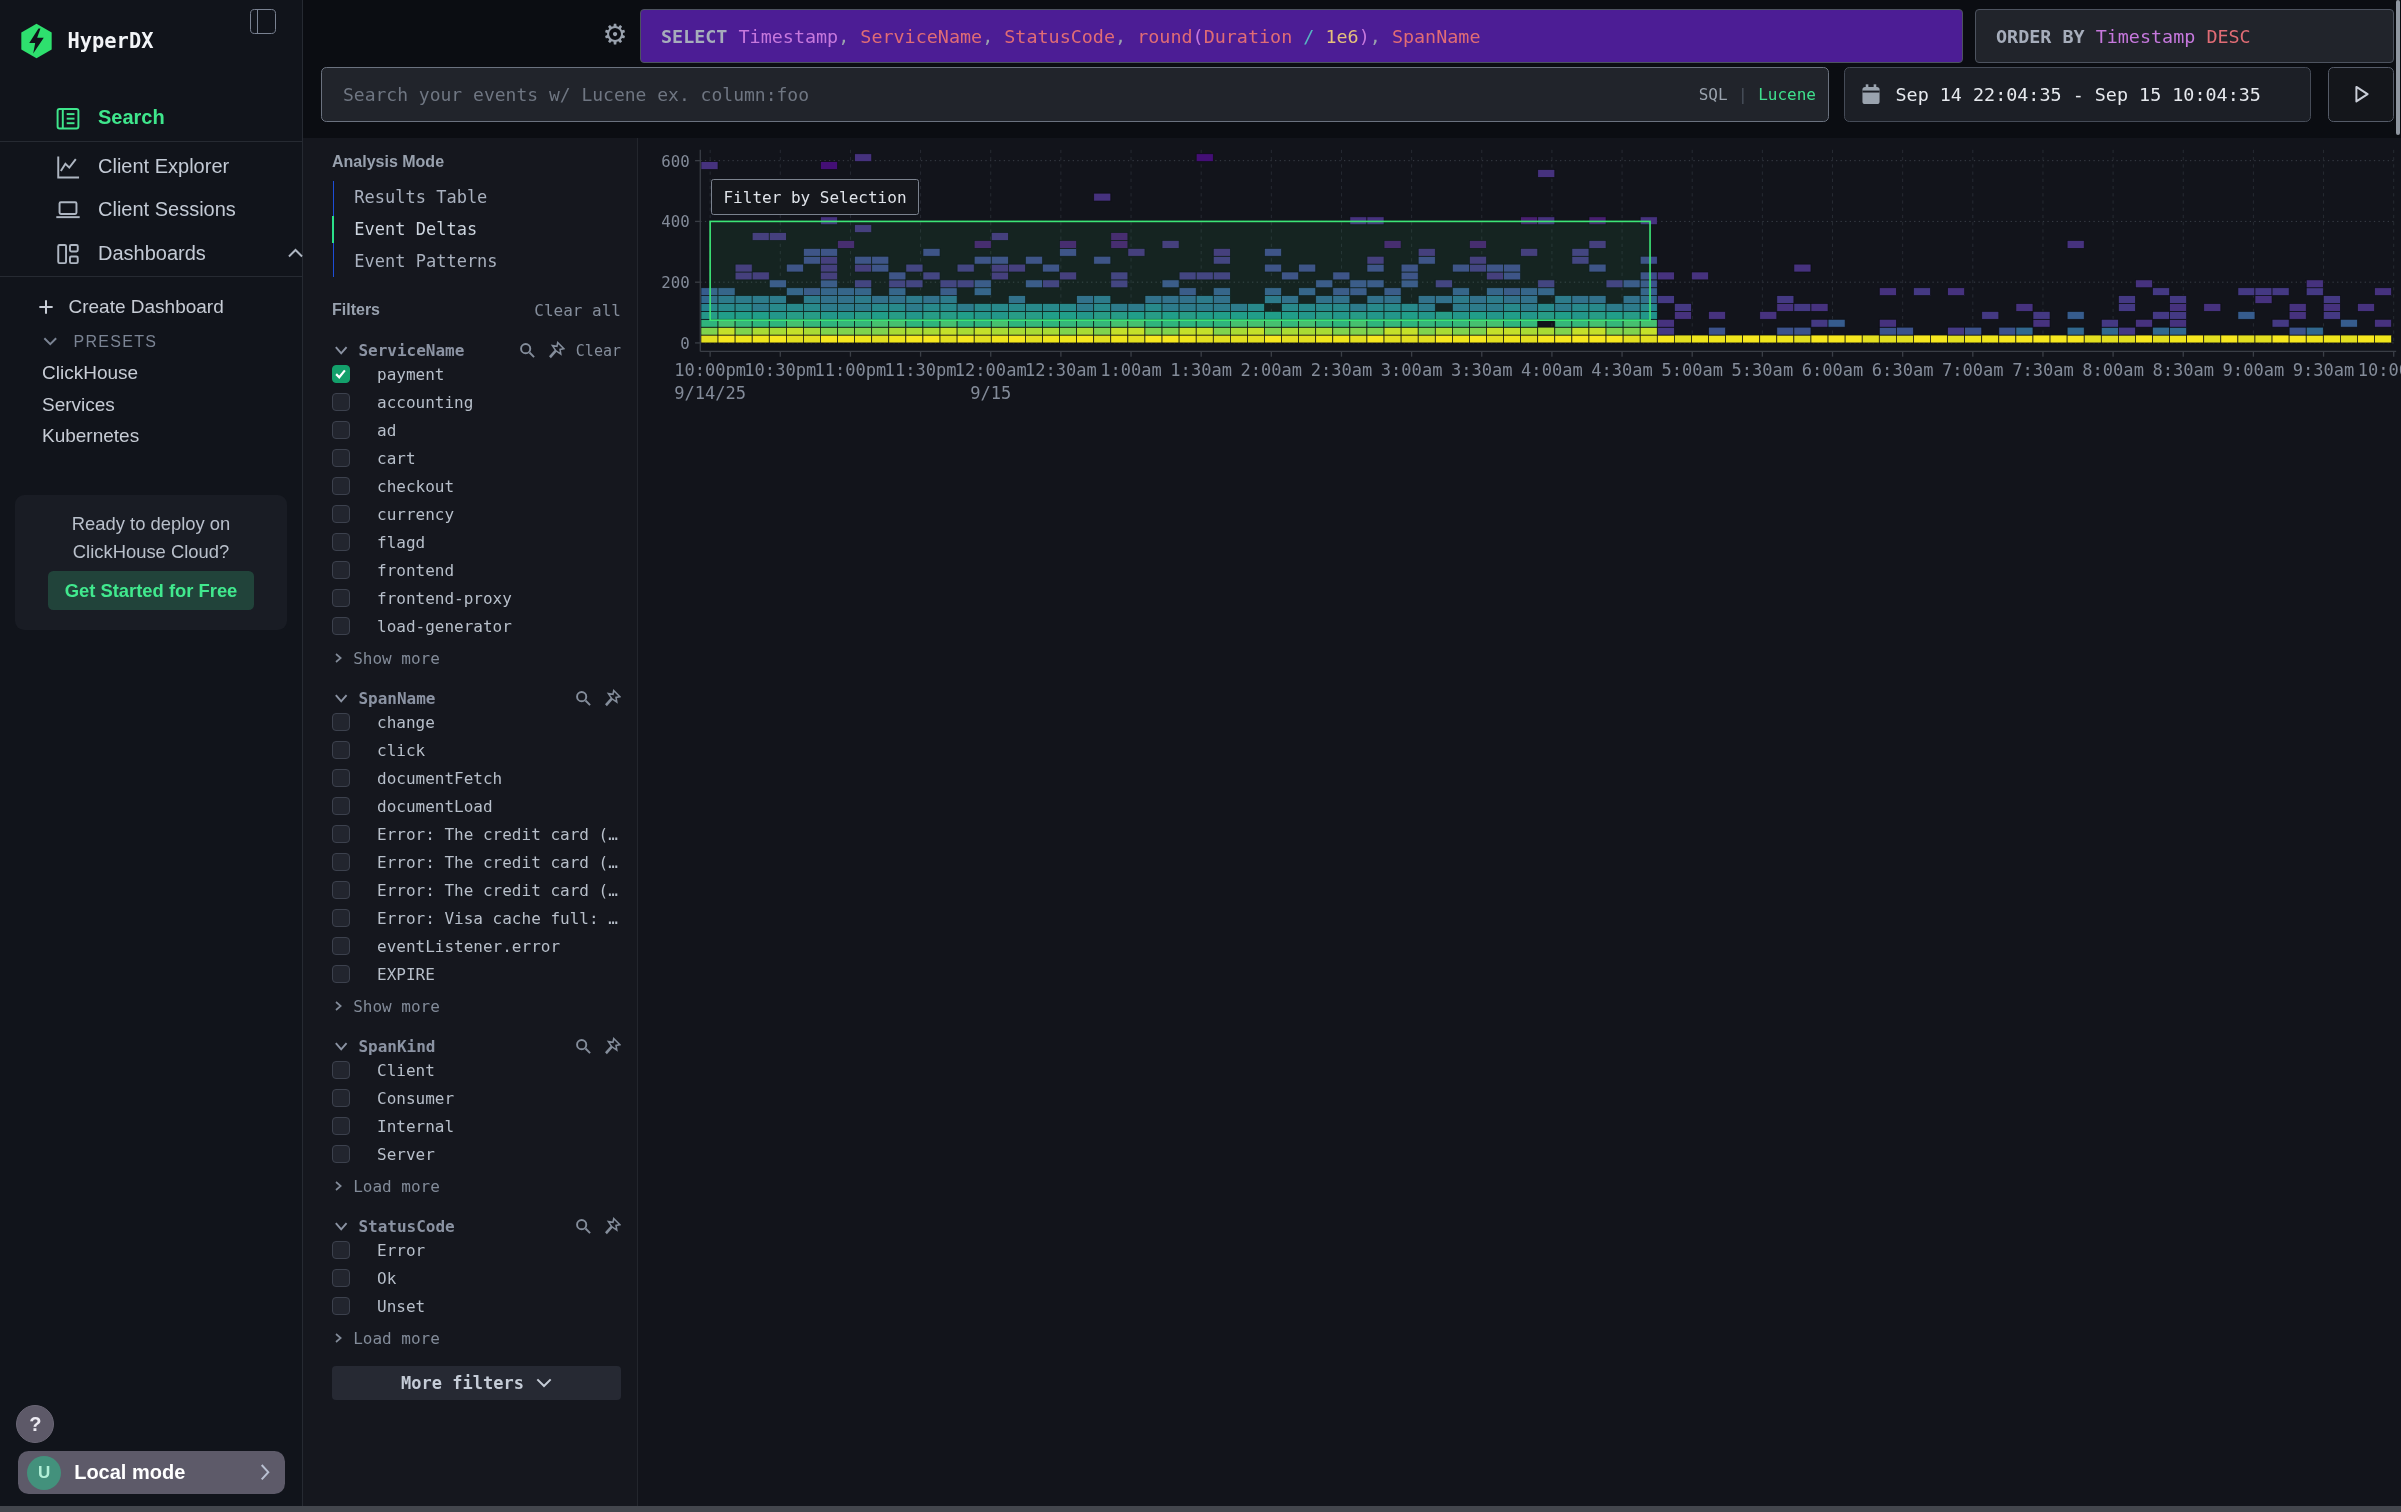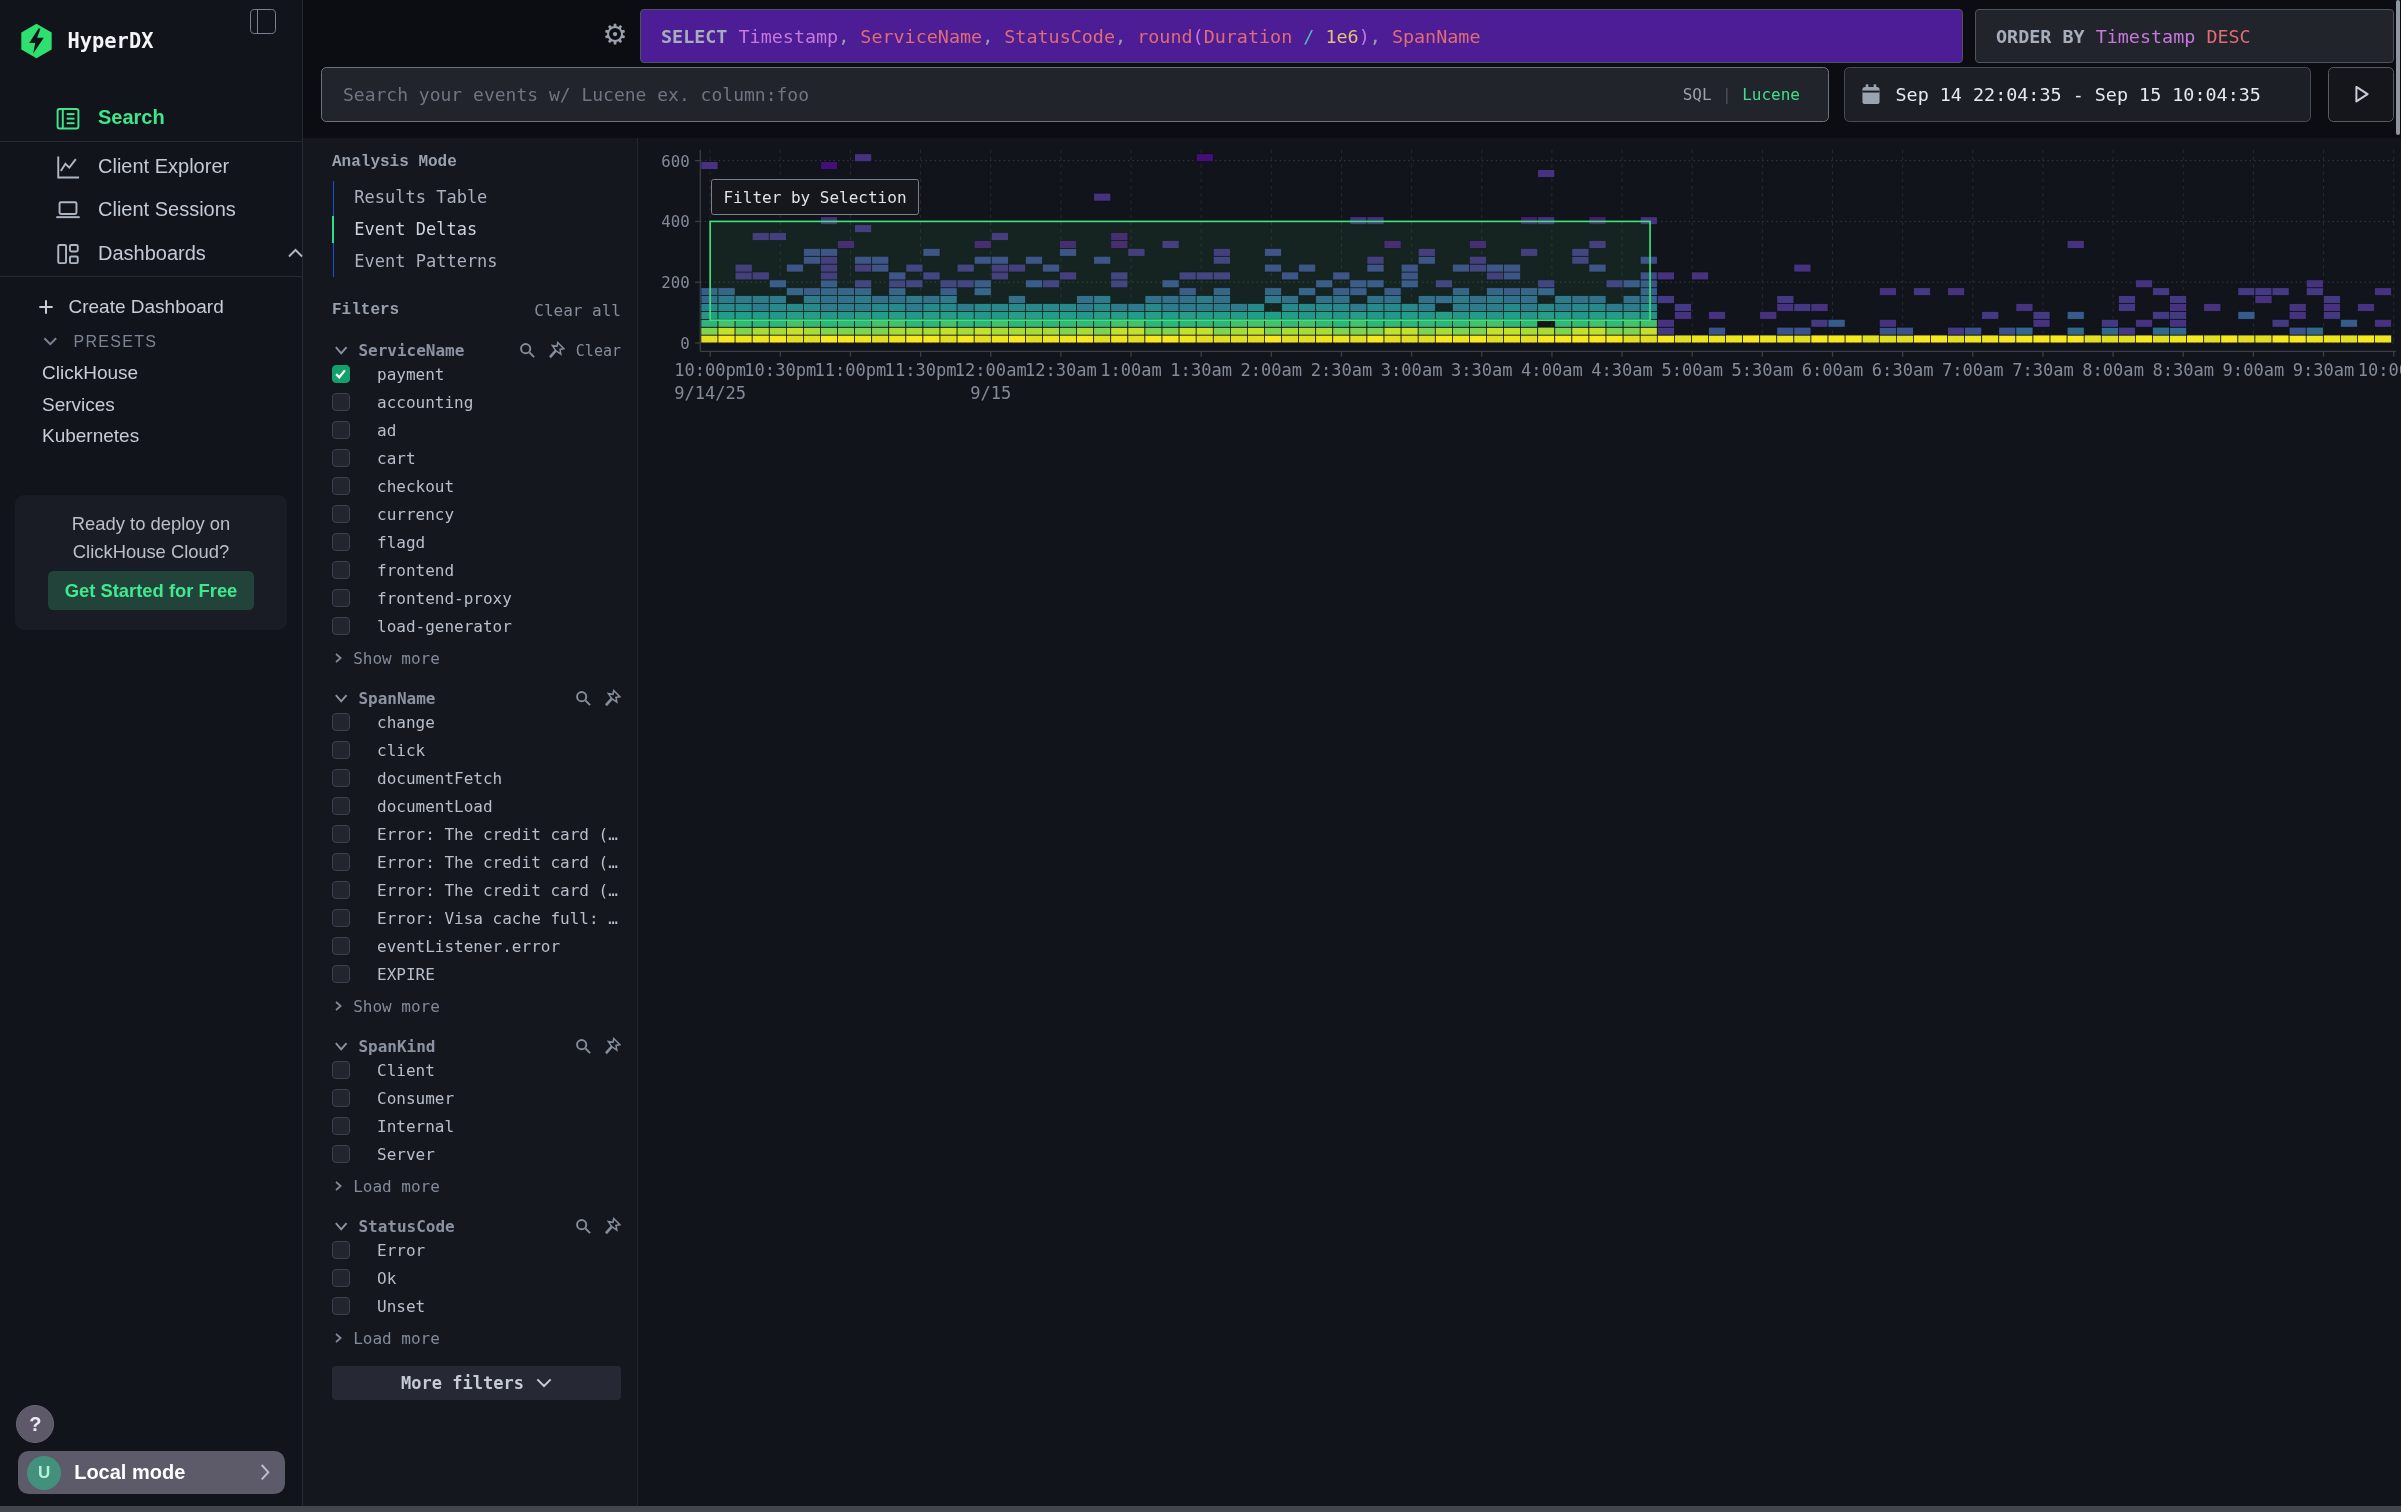--- a/index.html
+++ b/index.html
@@ -45,31 +45,31 @@
               display:flex;align-items:center;overflow:hidden;cursor:text;}
   .qtext{font-family:"DejaVu Sans Mono",monospace;font-size:18.4px;white-space:pre;margin-left:20px;}
   .tk-kw{color:#a6adbb;font-weight:bold;}
   .tk-purple{color:#c678dd;}
   .tk-red{color:#e06c75;}
   .tk-cyan{color:#56b6c2;}
   .tk-orange{color:#e5c07b;}
   .tk-plain{color:#9aa2ae;}
   #search-input{left:18px;top:67px;width:1508px;height:55px;background:#21242b;border:1.3px solid #6b727f;display:flex;align-items:center;cursor:text;}
   #search-input .placeholder{color:#6f7682;font-size:18px;font-family:"DejaVu Sans Mono",monospace;margin-left:21px;}
-  .mode-toggle{margin-left:auto;margin-right:28px;font-family:"DejaVu Sans Mono",monospace;font-size:16px;display:flex;gap:10.5px;align-items:center;}
+  .mode-toggle{margin-left:auto;margin-right:12px;font-family:"DejaVu Sans Mono",monospace;font-size:16px;display:flex;gap:10.5px;align-items:center;}
   .mode-sql{color:#9aa2ad;cursor:pointer;}
   .mode-div{color:#4a505c;}
   .mode-lucene{color:#3fe08d;cursor:pointer;}
   #date-box{left:1541px;top:67px;width:467px;height:55px;background:#1c1f26;border:1.3px solid #454b57;display:flex;align-items:center;cursor:pointer;}
   #date-box .d-label{color:#e6e9ee;font-size:18.4px;font-family:"DejaVu Sans Mono",monospace;margin-left:14.5px;}
   #run-btn{left:2025px;top:67px;width:66px;height:55px;background:#14161b;border:1.3px solid #555b68;display:flex;align-items:center;justify-content:center;cursor:pointer;}
 
   
   #filter-panel{position:absolute;left:303px;top:138px;width:335px;height:1374px;background:#15171e;border-right:0.7px solid #23262d;box-sizing:border-box;padding:10.5px 16px 0 29px;}
-  .fp-title{font-family:Liberation Mono, monospace;font-weight:bold;font-size:16px;color:#98a1ae;height:26px;line-height:26px;}
+  .fp-title{font-family:Liberation Sans, sans-serif;font-weight:bold;font-size:16px;color:#98a1ae;height:26px;line-height:26px;}
   #analysis-items{border-left:1px solid #1d4ed8;margin:6.6px 0 0 1.3px;}
   .a-item{height:32px;display:flex;align-items:center;padding-left:20px;font-family:"DejaVu Sans Mono",monospace;
           font-size:17px;color:#a9b1bf;cursor:pointer;position:relative;}
   .a-item.active{color:#ccd4de;}
   .a-item.active:before{content:"";position:absolute;left:-2px;top:2.6px;bottom:2.6px;width:2px;background:#2be08a;}
   #filters-row{display:flex;align-items:center;margin-top:20px;height:26px;}
   #clear-all{margin-left:auto;font-family:"DejaVu Sans Mono",monospace;font-size:16px;color:#848d9b;cursor:pointer;}
   .group-header{display:flex;align-items:center;margin-top:13px;height:29px;gap:8px;cursor:pointer;}
   .group-name{font-family:"DejaVu Sans Mono",monospace;font-weight:bold;font-size:16px;color:#8b93a3;}
   .gh-icons{margin-left:auto;display:flex;align-items:center;gap:10.5px;}

